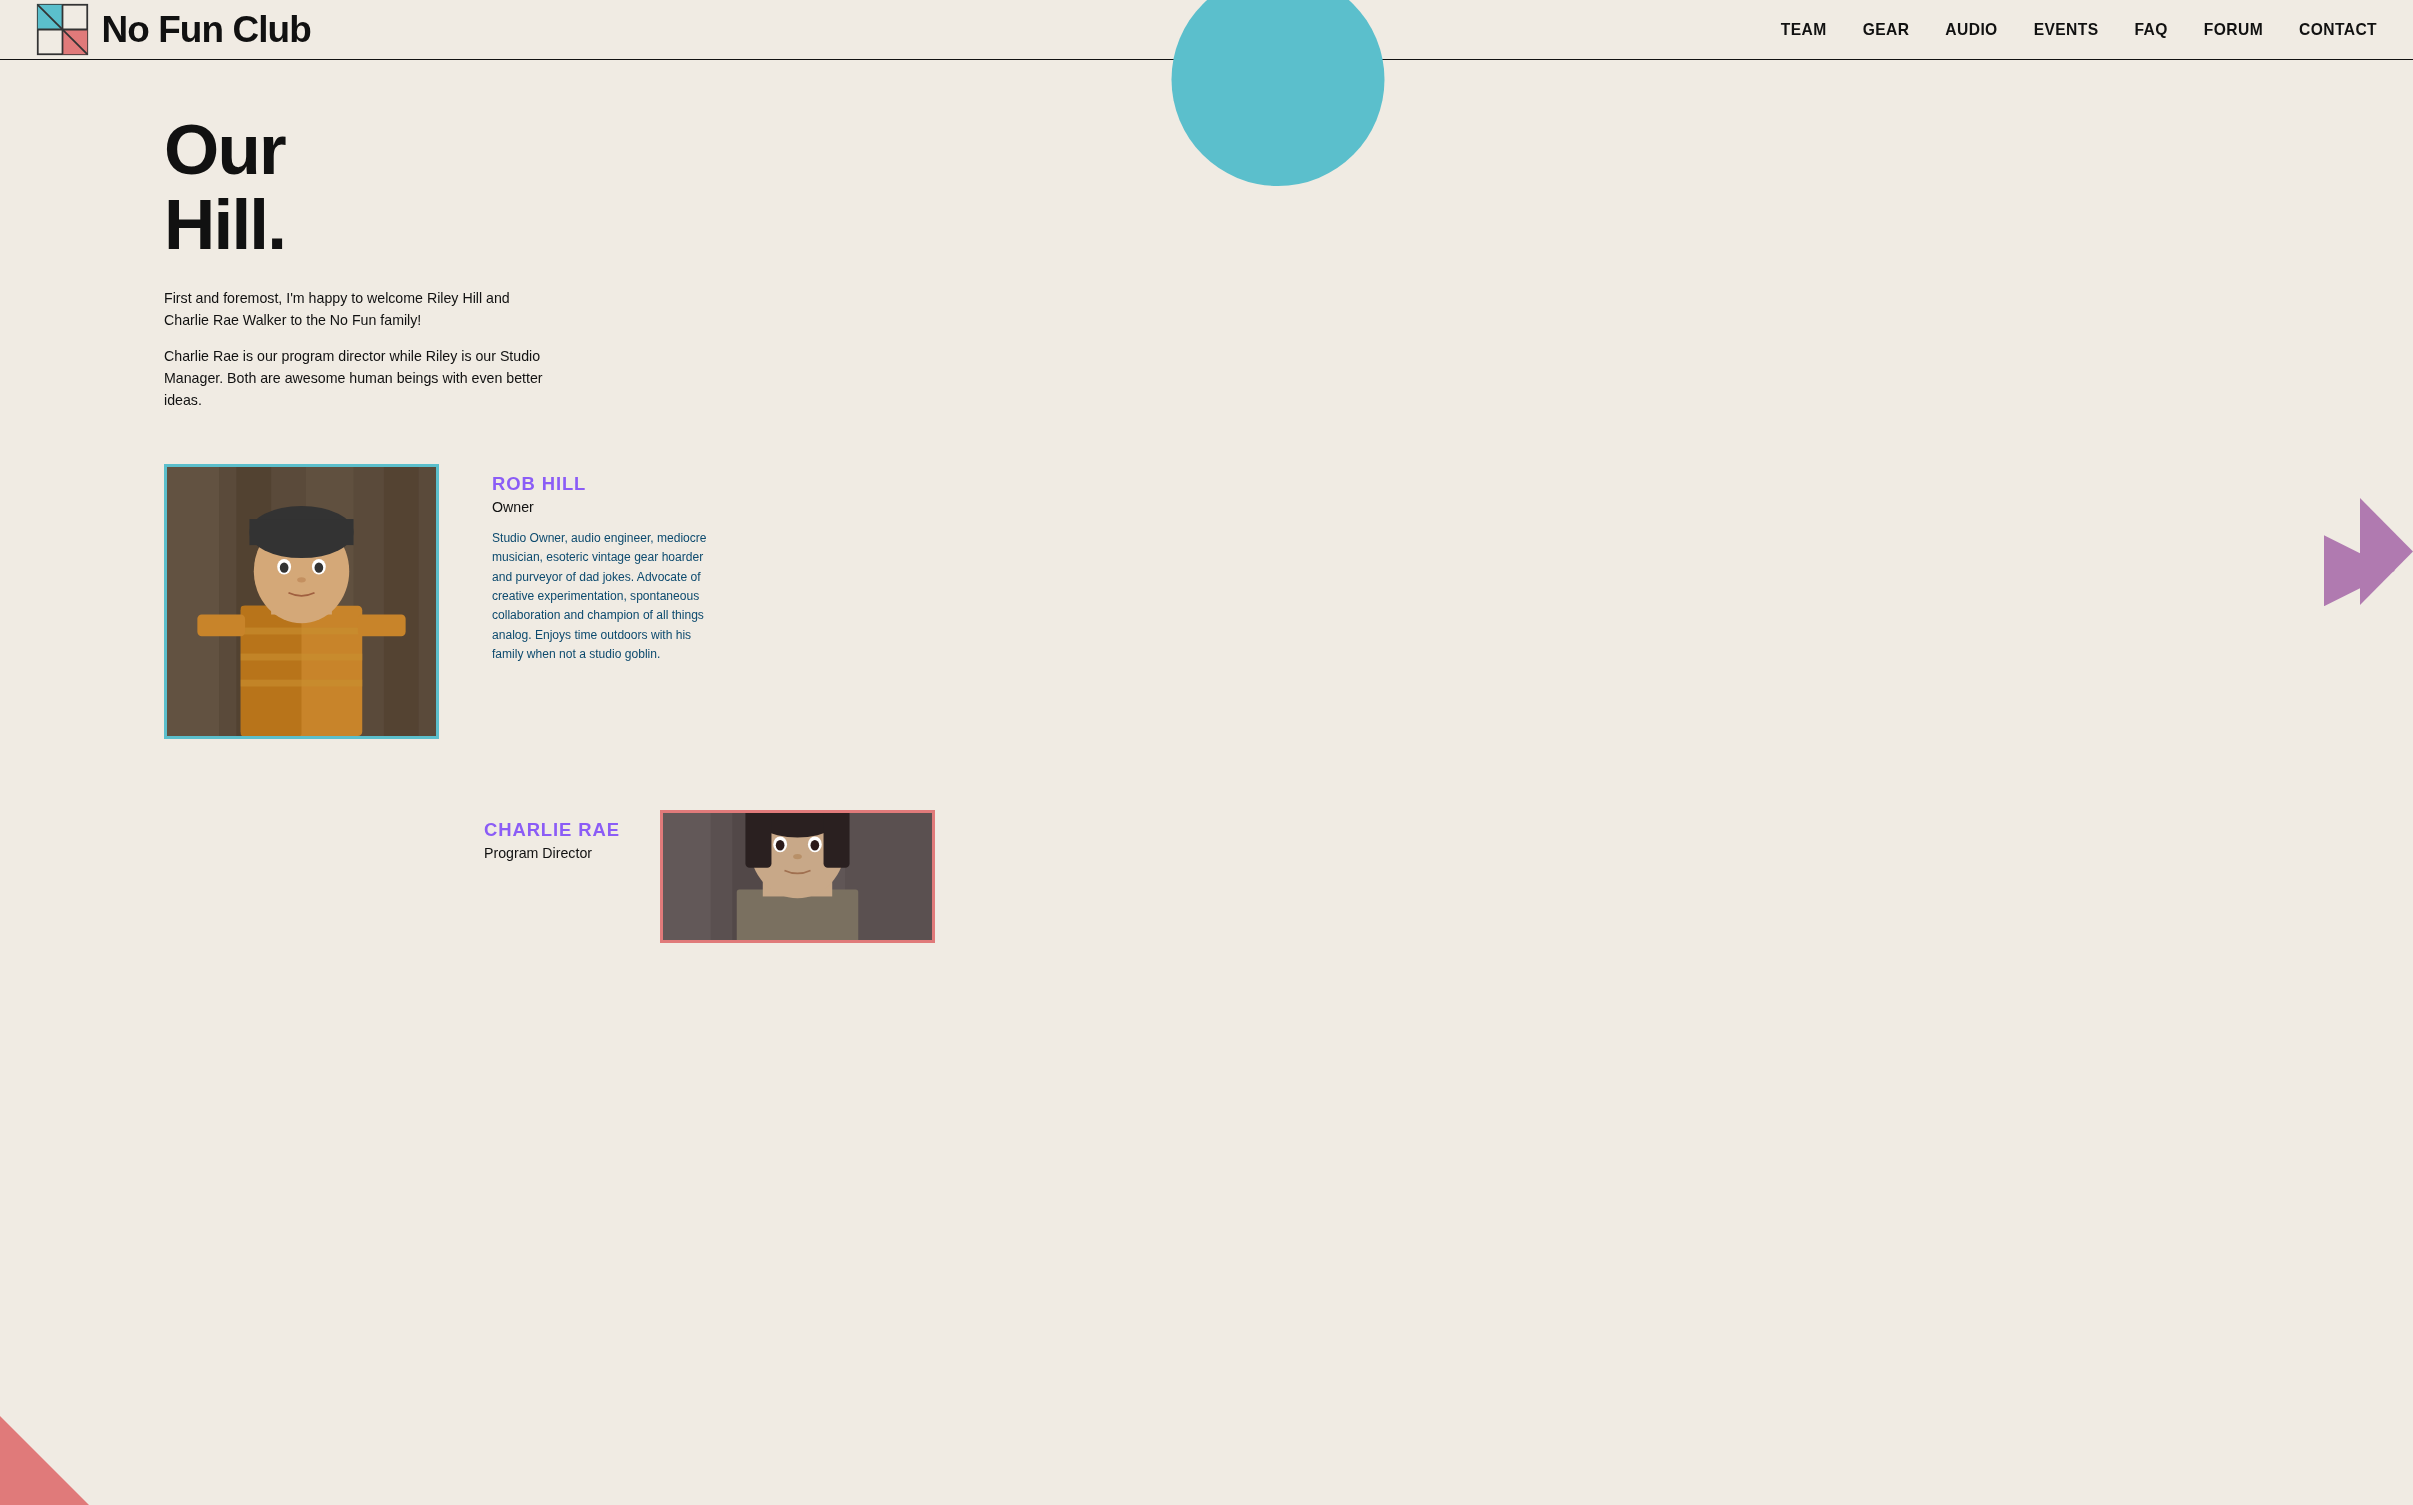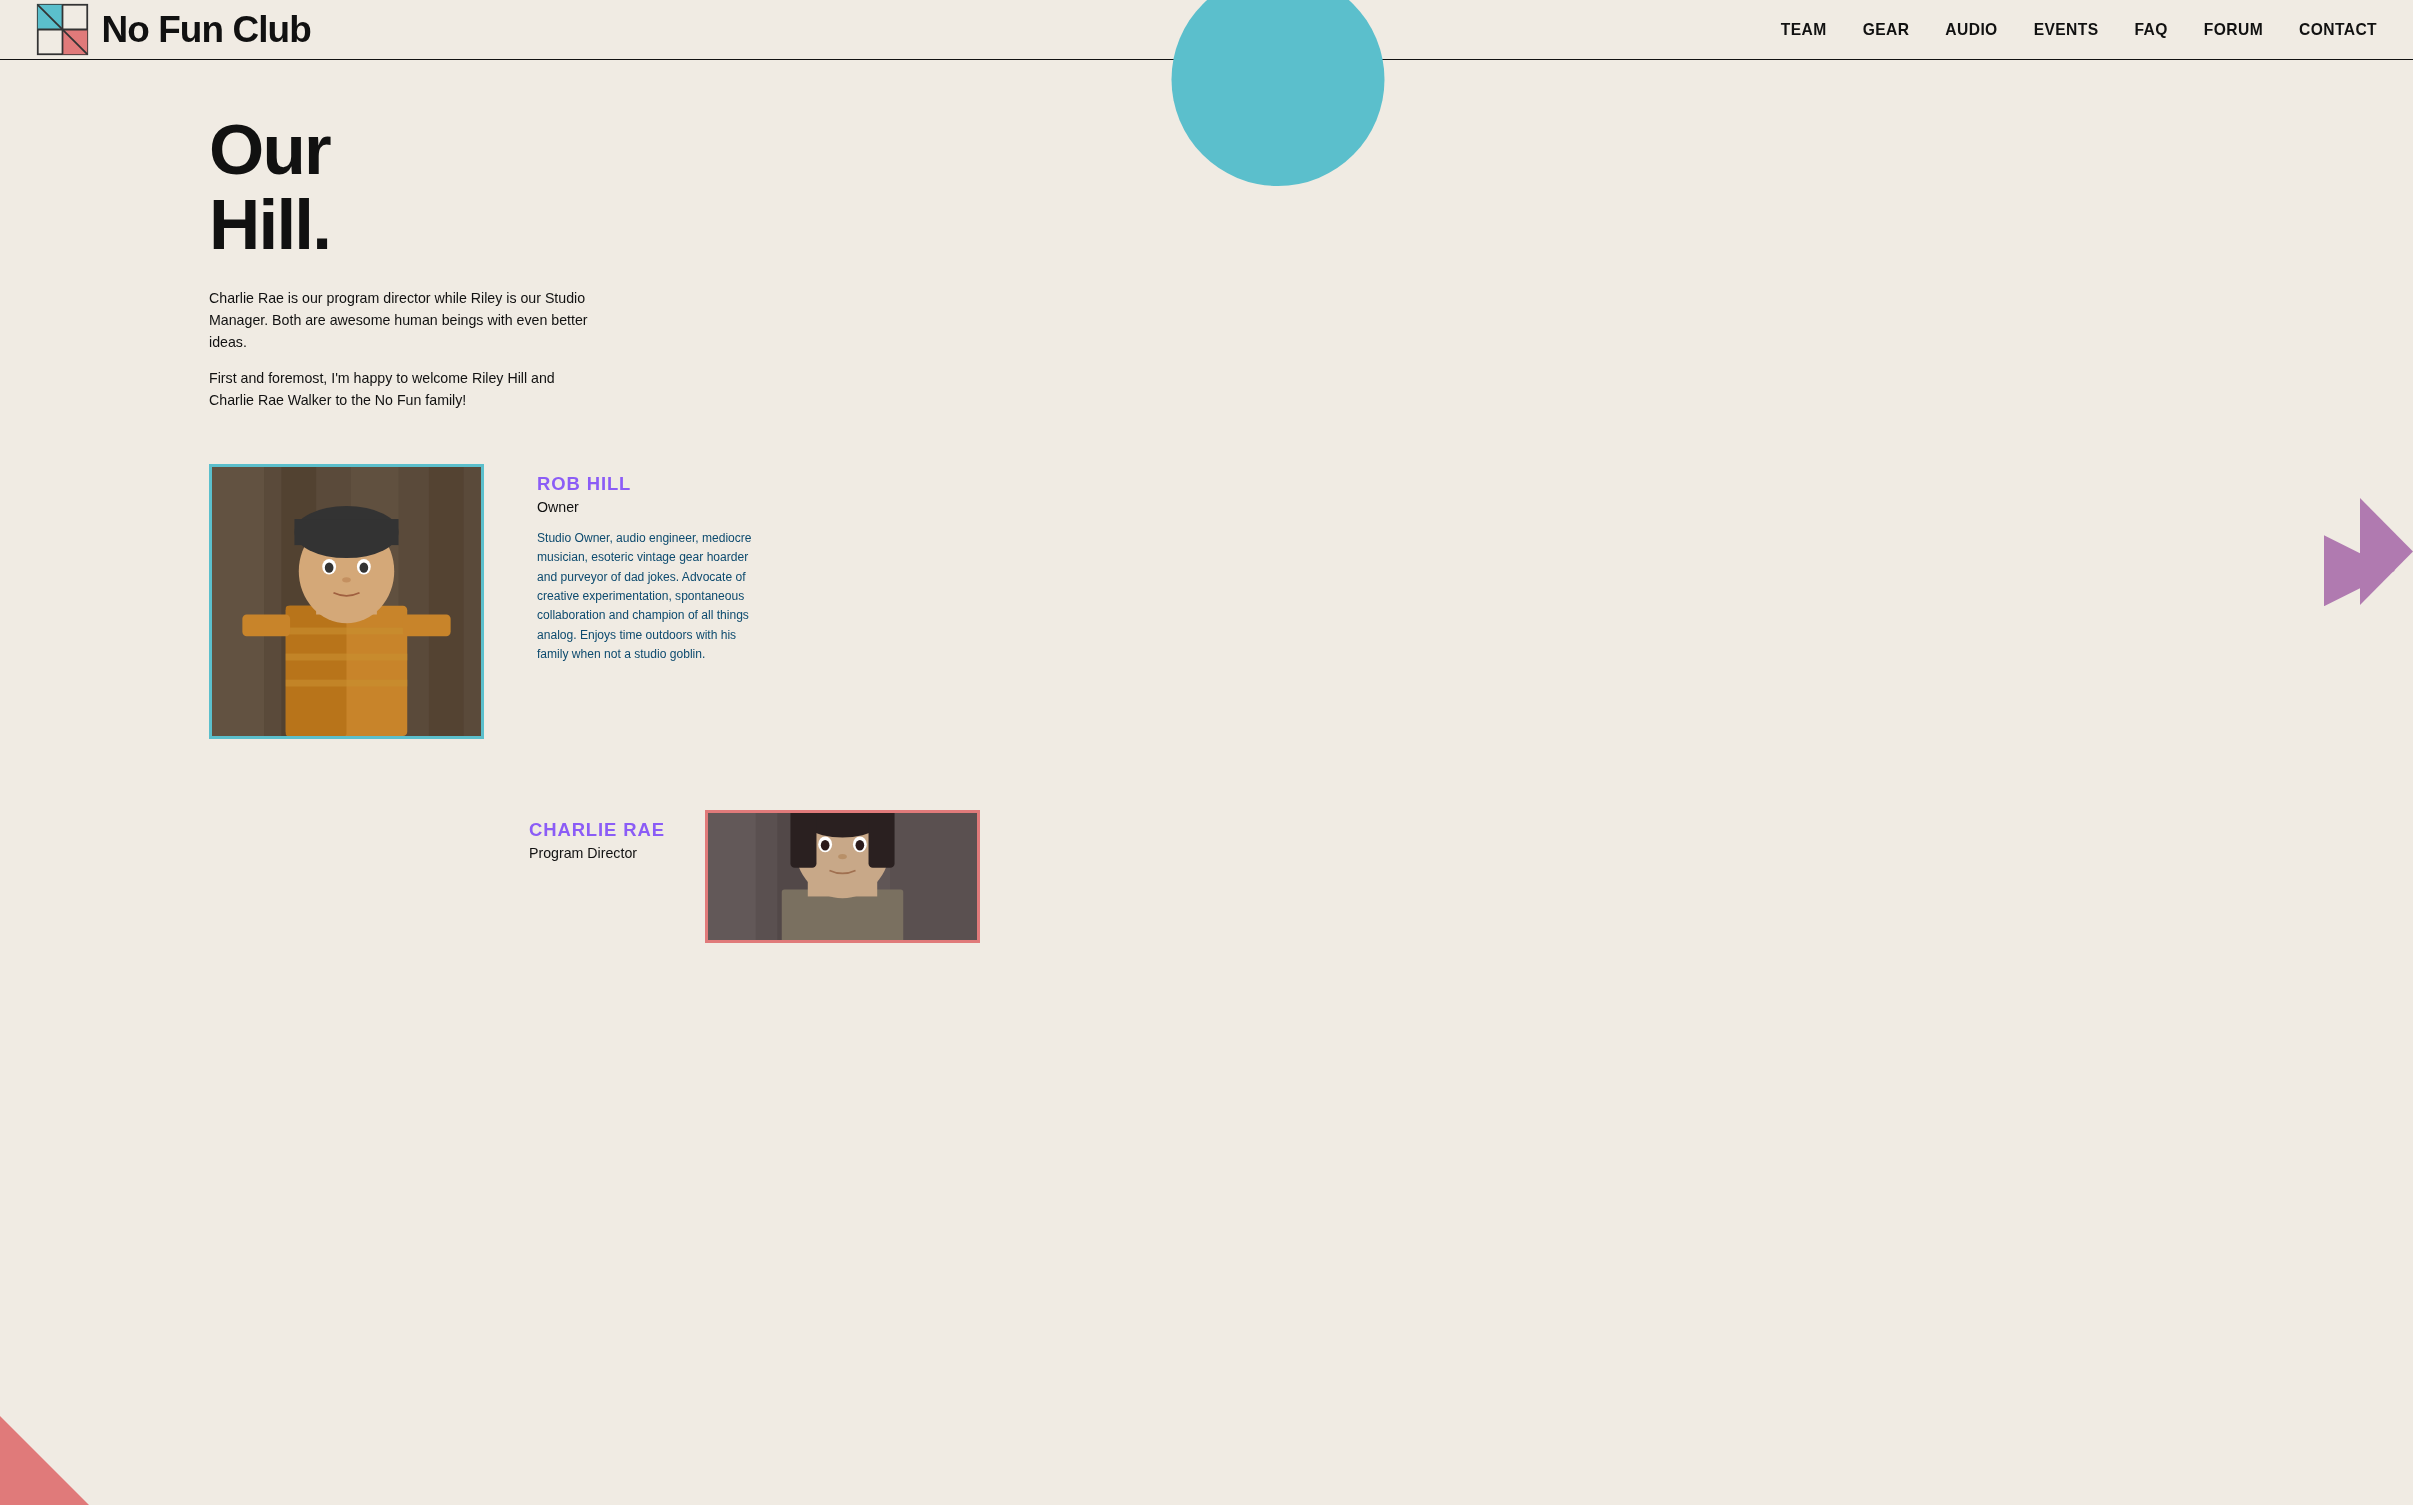--- a/index.html
+++ b/index.html
@@ -68,21 +68,20 @@
       background-color: #5bbfcc;
       border-radius: 50%;
       z-index: 0;
       pointer-events: none;
     }
 
     
     .main-content {
       padding: 53px 36px 71px 164px;
       position: relative;
-      margin-left: 45px;
     }
 
     .page-title {
       font-size: 5rem;
       font-weight: 900;
       color: #111;
       line-height: 1.05;
       margin-bottom: 25px;
       letter-spacing: -1.8px;
     }
@@ -239,22 +238,22 @@
 </header>
 
 <main class="main-content">
 
   <h1 class="page-title">
     <span>Our</span><br>
     <span>Hill.</span>
   </h1>
 
   <div class="intro-text">
+    <p>First and foremost, I'm happy to welcome Riley Hill and Charlie Rae Walker to the No Fun family!</p>
     <p>Charlie Rae is our program director while Riley is our Studio Manager. Both are awesome human beings with even better ideas.</p>
-    <p>First and foremost, I'm happy to welcome Riley Hill and Charlie Rae Walker to the No Fun family!</p>
   </div>
 
   <div class="team-section">
 
     <div class="purple-triangle"></div>
 
     <div class="team-member">
       <div class="member-photo-wrapper">
         <div class="photo-placeholder photo-placeholder-rob photo-border-blue" style="border: 3.6px solid #5bbfcc;">
 

